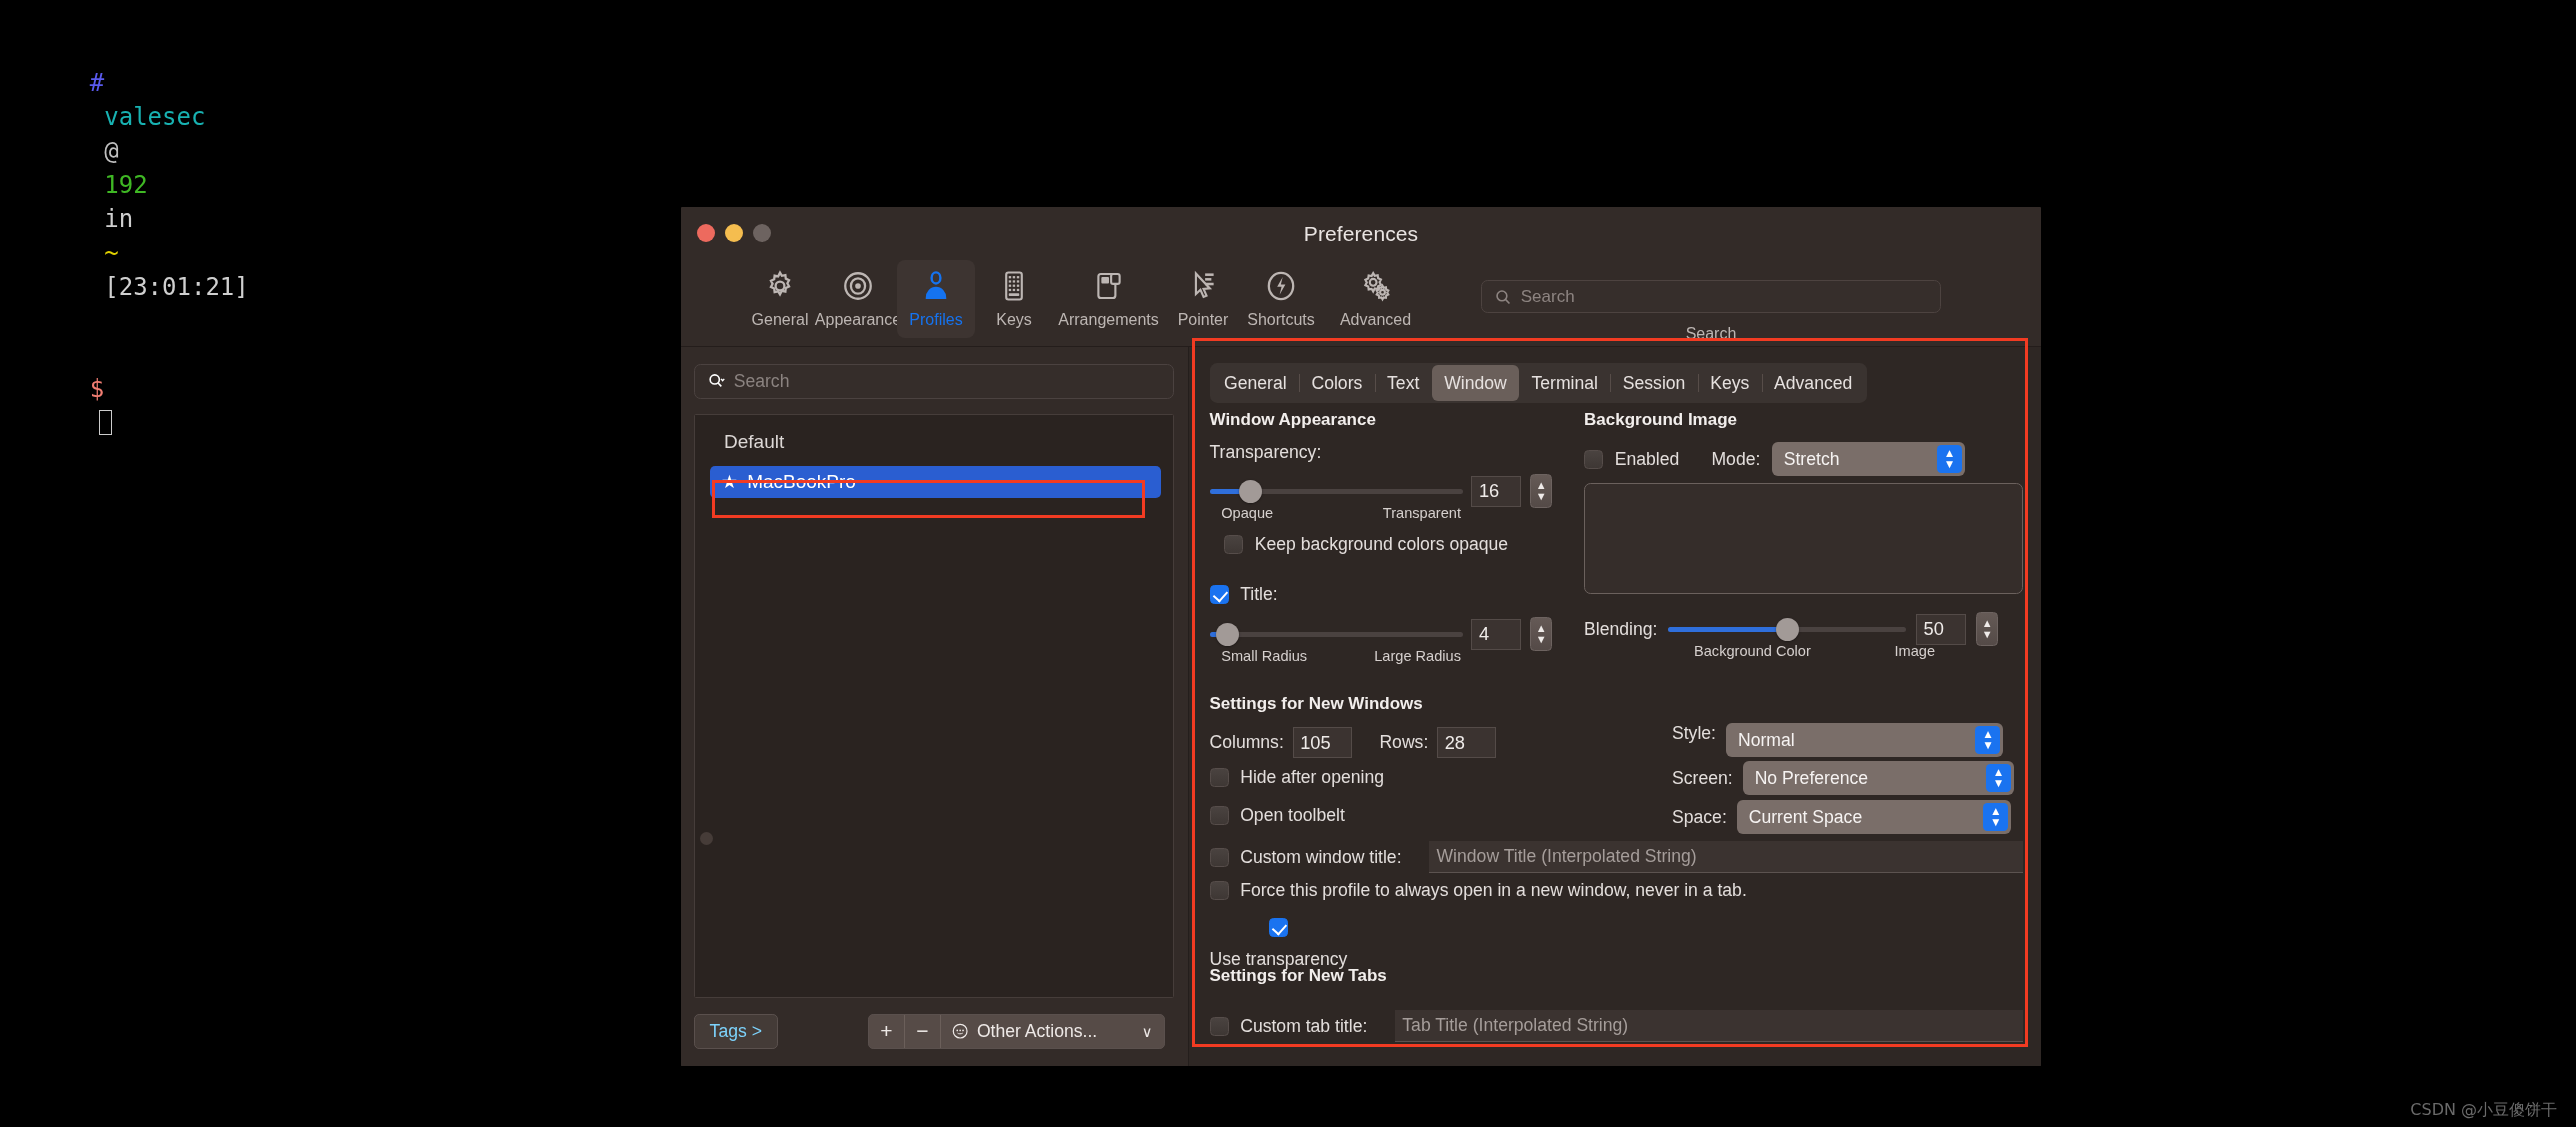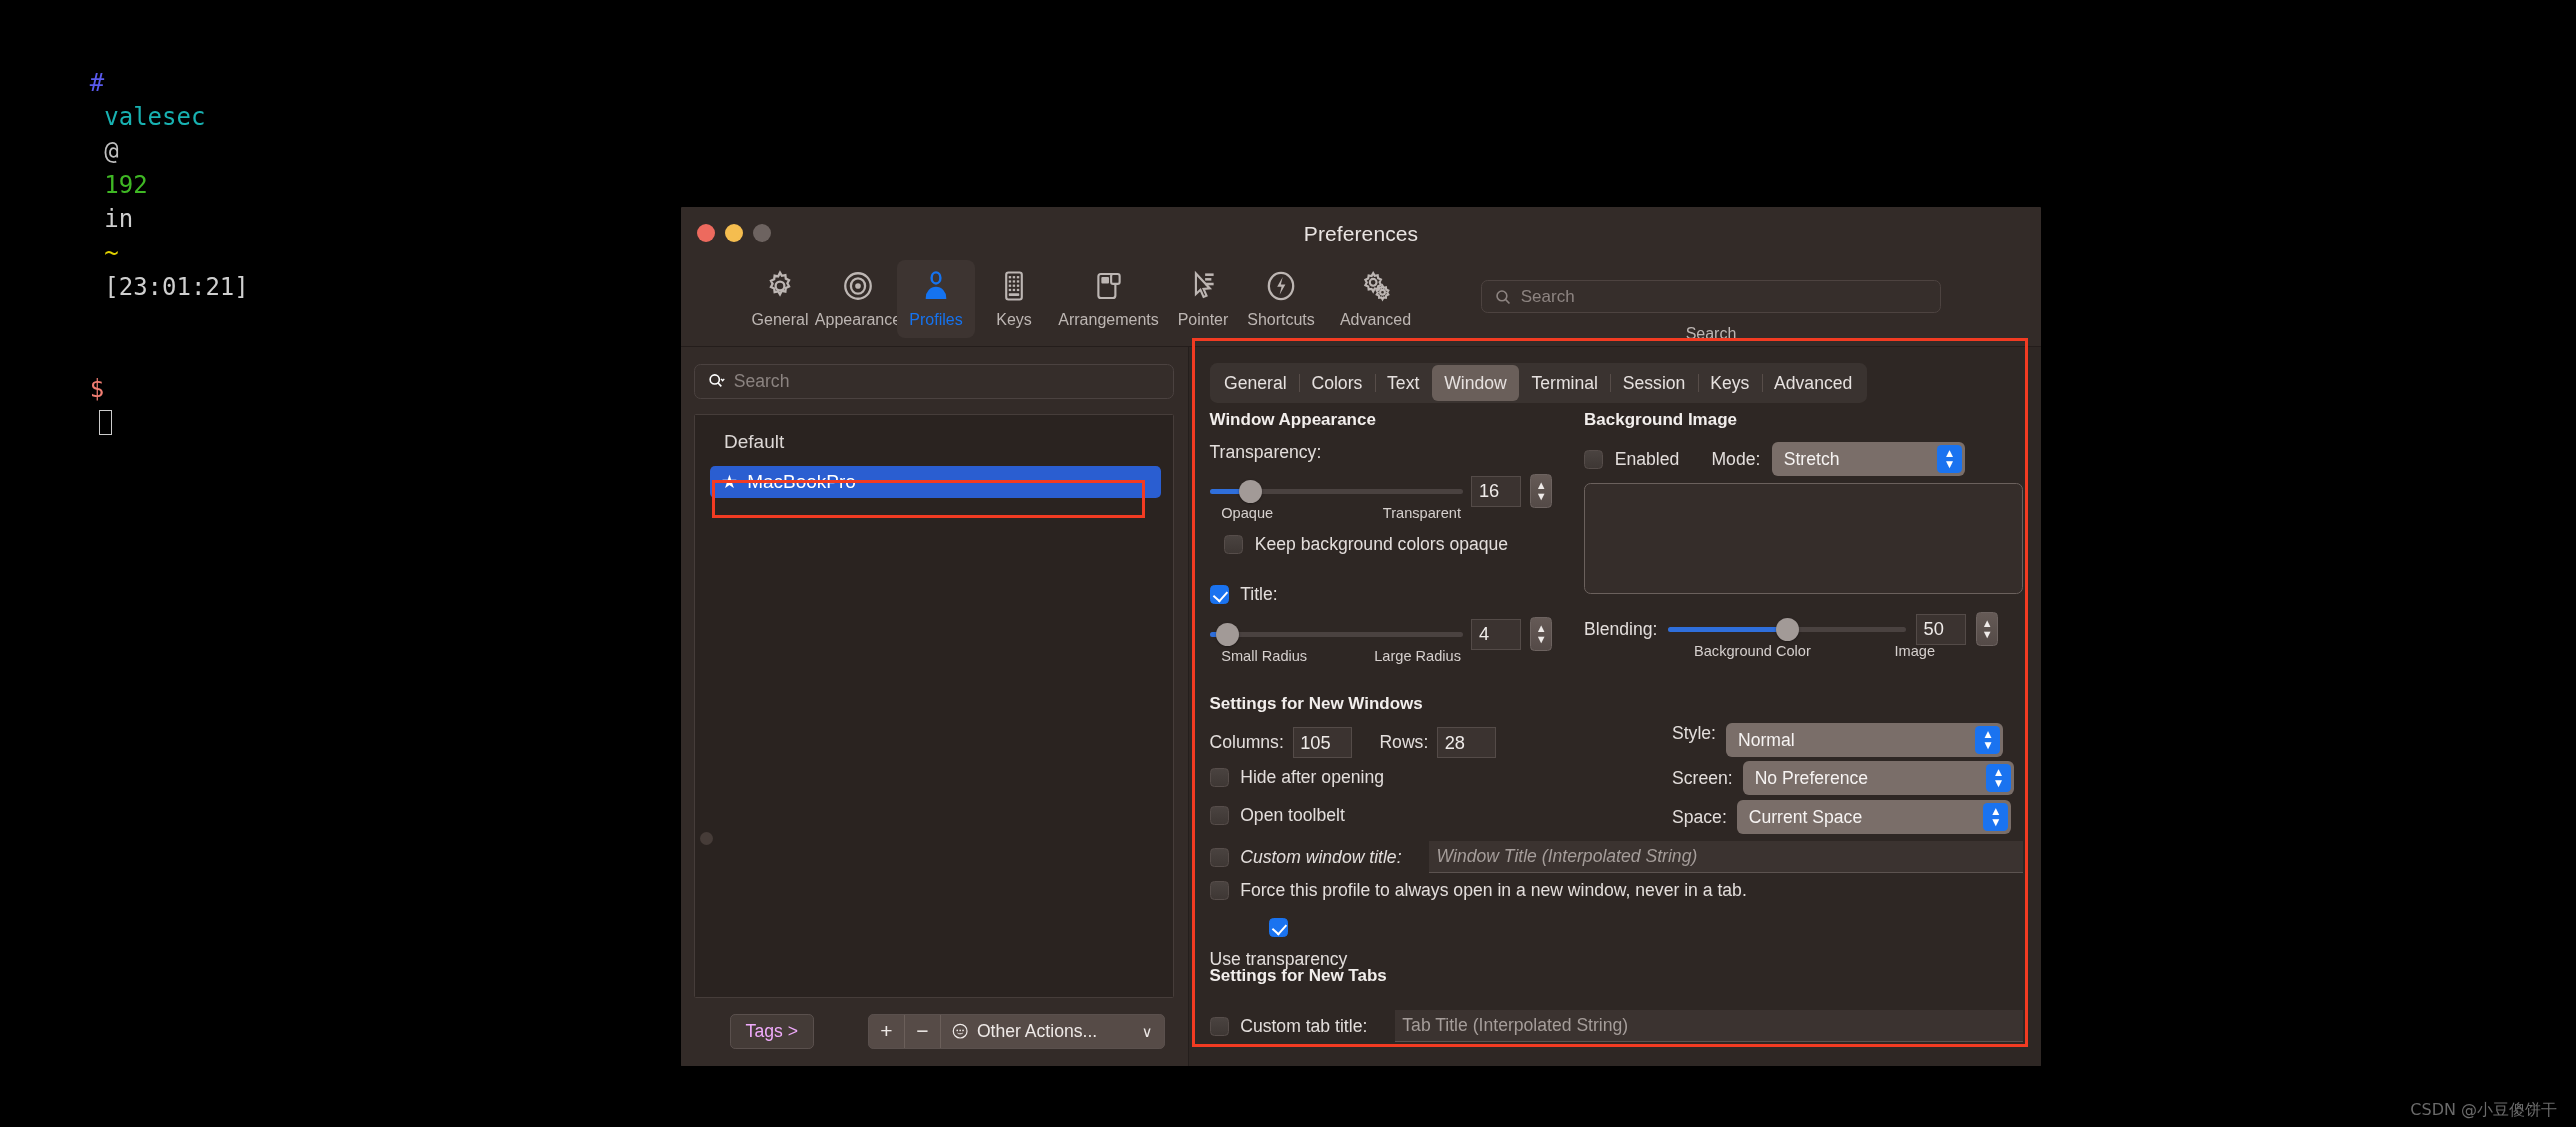--- a/index.html
+++ b/index.html
@@ -202,25 +202,24 @@
     left: 13px; top: 665px;
     width: 480px; height: 40px;
   }
   #tags-button {
     position: absolute;
     left: 0; top: 1.5px;
     height: 35px; padding: 0 14.6px;
     border: 1.1px solid #5a504d;
     border-radius: 5.1px;
     background: #443b37;
-    color: #f0abfc;
+    color: #7dd3fc;
     font-size: 17.6px;
     display: flex; align-items: center;
     cursor: default;
-    margin-left: 36px;
   }
   #seg-group {
     position: absolute;
     left: 174px; top: 1.5px;
     height: 35px;
     display: flex;
     border: 1.1px solid #5a504d;
     border-radius: 5.1px;
     overflow: hidden;
     background: #564b47;
@@ -784,21 +783,21 @@
           <span class="lbl">Space:</span>
           <div class="popup" style="width:274px">
             <span>Current Space</span>
             <span class="pbtn">
                 <span>▲</span>
                 <span>▼</span>
               </span>
           </div>
         </div>
 
-        <div style="position:absolute; left:20.5px; top:431px; width:813px; display:flex; align-items:center; gap:11.7px;font-style:italic;">
+        <div style="position:absolute; left:20.5px; top:431px; width:813px; display:flex; align-items:center; gap:11.7px;">
           <span class="cbx"></span>
           <span class="lbl">Custom window title:</span>
           <div class="underfield" style="flex:1; margin-left:16px;">
             <span>Window Title (Interpolated String)</span>
           </div>
         </div>
 
         <div class="cbrow" style="position:absolute; left:20.5px; top:470px;">
           <span class="cbx"></span>
           <span class="lbl">Force this profile to always open in a new window, never in a tab.</span>

